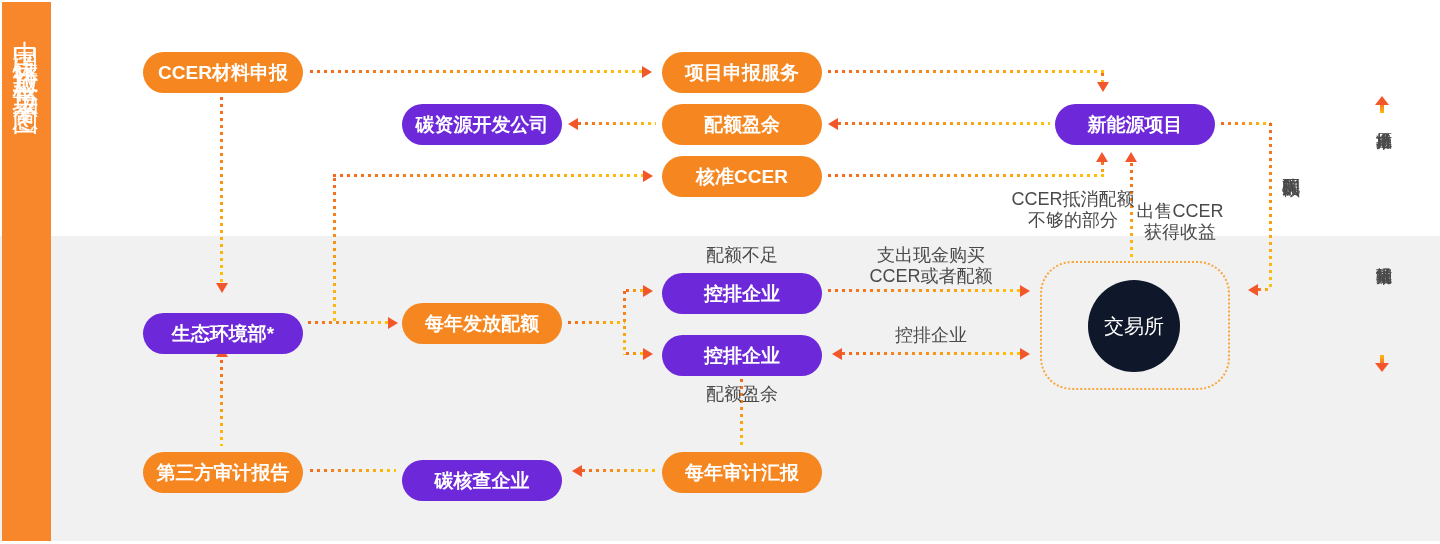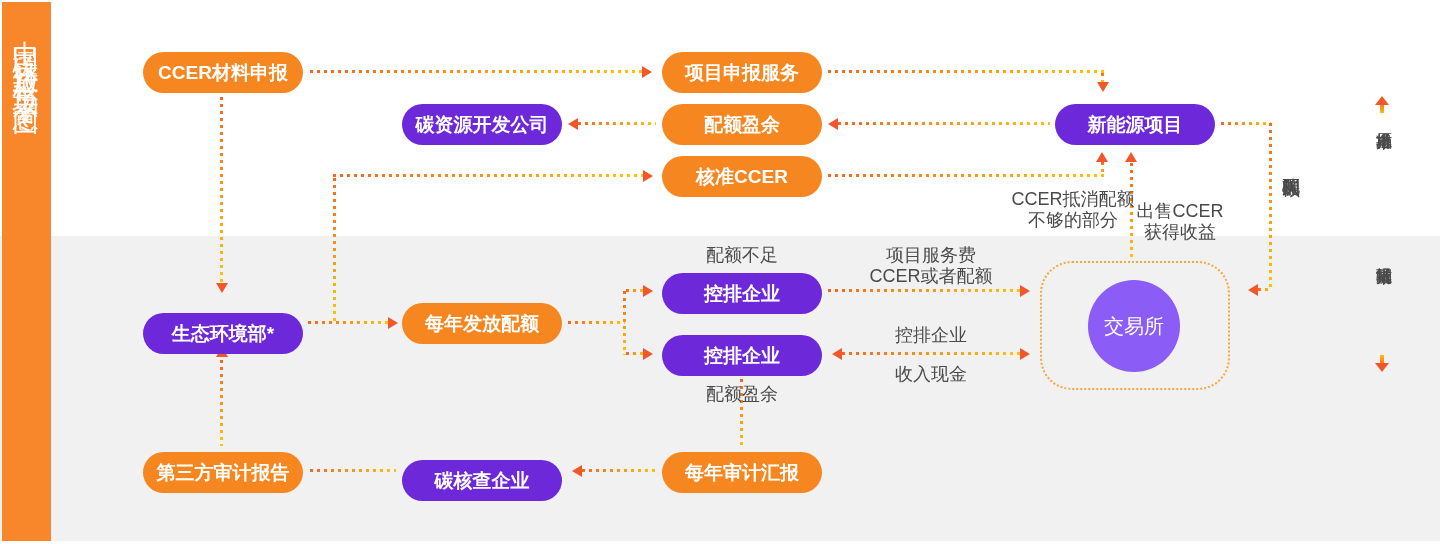--- a/index.html
+++ b/index.html
@@ -23,21 +23,21 @@
   .ar{border-top:6px solid transparent;border-bottom:6px solid transparent;border-left:10px solid #F2572B;}
   .al{border-top:6px solid transparent;border-bottom:6px solid transparent;border-right:10px solid #F2572B;}
   .au{border-left:6px solid transparent;border-right:6px solid transparent;border-bottom:10px solid #F2572B;}
   .ad{border-left:6px solid transparent;border-right:6px solid transparent;border-top:10px solid #F2572B;}
   
   .lbl{position:absolute;color:#4A4A4A;font-size:18px;line-height:21px;text-align:center;white-space:pre-line;}
   .vtext{position:absolute;writing-mode:vertical-rl;text-orientation:upright;color:#4A4A4A;font-size:17px;}
   .market{font-size:16px;}
   
   .exchange-box{position:absolute;left:1040px;top:261px;width:190px;height:129px;border:2px dotted #F9A63A;border-radius:32px;box-sizing:border-box;}
-  .exchange-circle{position:absolute;left:1088px;top:280px;width:92px;height:92px;border-radius:50%;background:#8b5cf6;color:#fff;font-size:20px;display:flex;align-items:center;justify-content:center;}
+  .exchange-circle{position:absolute;left:1088px;top:280px;width:92px;height:92px;border-radius:50%;background:#0f172a;color:#fff;font-size:20px;display:flex;align-items:center;justify-content:center;}
   
   .big-arrow{position:absolute;width:15px;display:flex;flex-direction:column;align-items:center;}
   .big-arrow .head-up{width:0;height:0;border-left:7px solid transparent;border-right:7px solid transparent;border-bottom:9px solid #F2572B;}
   .big-arrow .head-down{width:0;height:0;border-left:7px solid transparent;border-right:7px solid transparent;border-top:9px solid #F2572B;}
   .big-arrow .stem{width:4px;height:8px;background:linear-gradient(180deg,#F57F23,#FFB90F);}
   .big-arrow .stem-down{width:4px;height:8px;background:linear-gradient(180deg,#FFB90F,#F57F23);}
 </style>
 </head>
 <body>
 
@@ -120,24 +120,23 @@
   <div class="pill green" style="left:662px;top:335px;">控排企业</div>
   <div class="pill orange" style="left:143px;top:452px;">第三方审计报告</div>
   <div class="pill green" style="left:402px;top:452px;margin-top:8px;">碳核查企业</div>
   <div class="pill orange" style="left:662px;top:452px;">每年审计汇报</div>
 
   <div class="exchange-box"></div>
   <div class="exchange-circle">交易所</div>
 
   <div class="lbl" style="left:662px;top:245px;width:160px;">配额不足</div>
   <div class="lbl" style="left:662px;top:384px;width:160px;">配额盈余</div>
-  <div class="lbl" style="left:836px;top:245px;width:190px;">项目服务费
+  <div class="lbl" style="left:836px;top:245px;width:190px;">支出现金购买
 CCER或者配额</div>
   <div class="lbl" style="left:836px;top:325px;width:190px;">控排企业</div>
-  <div class="lbl" style="left:836px;top:364px;width:190px;">收入现金</div>
   <div class="lbl" style="left:1003px;top:189px;width:140px;">CCER抵消配额
 不够的部分</div>
   <div class="lbl" style="left:1110px;top:189px;width:140px;margin-top:12px;">出售CCER
 获得收益</div>
   <div class="vtext" style="left:1279px;top:164px;font-size:18px;">购买碳配额</div>
 
   <div class="big-arrow" style="left:1374px;top:96px;">
     <div class="head-up"></div>
       <div class="stem"></div>
   </div>

